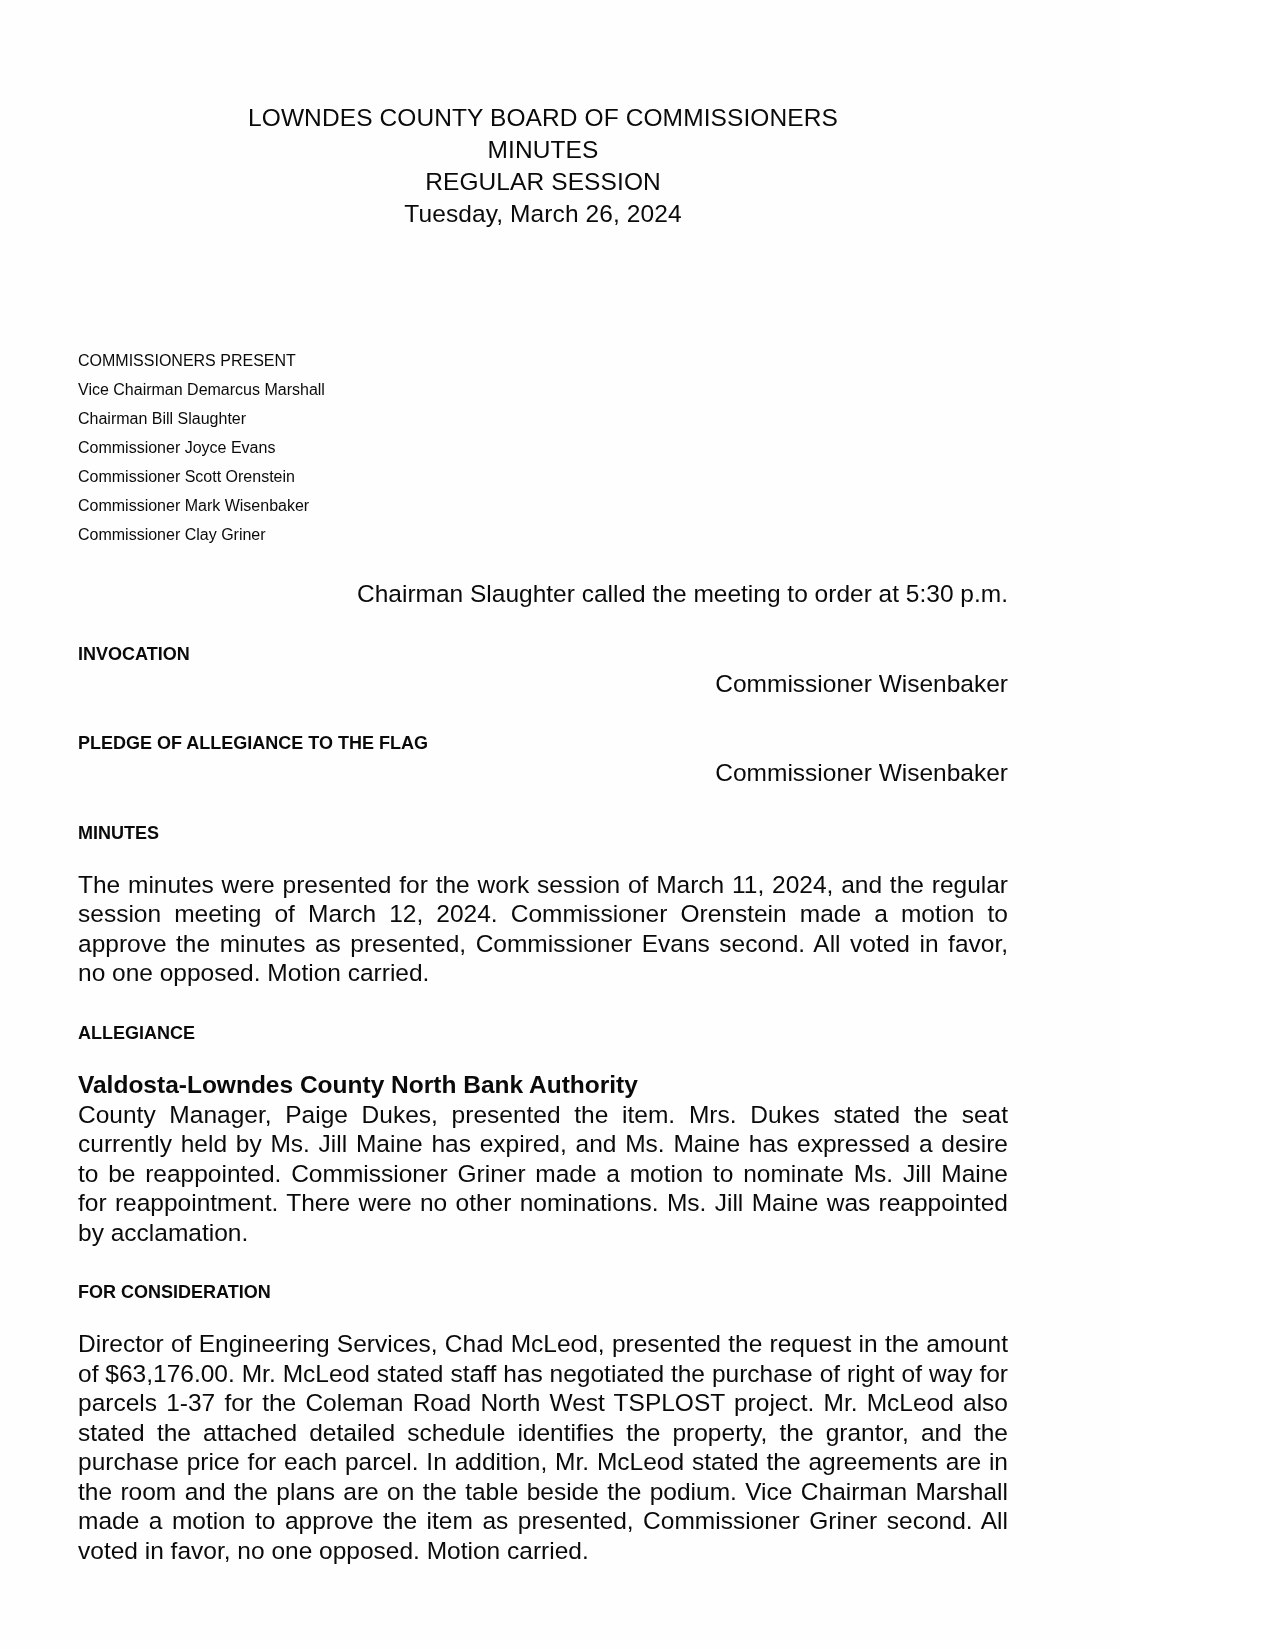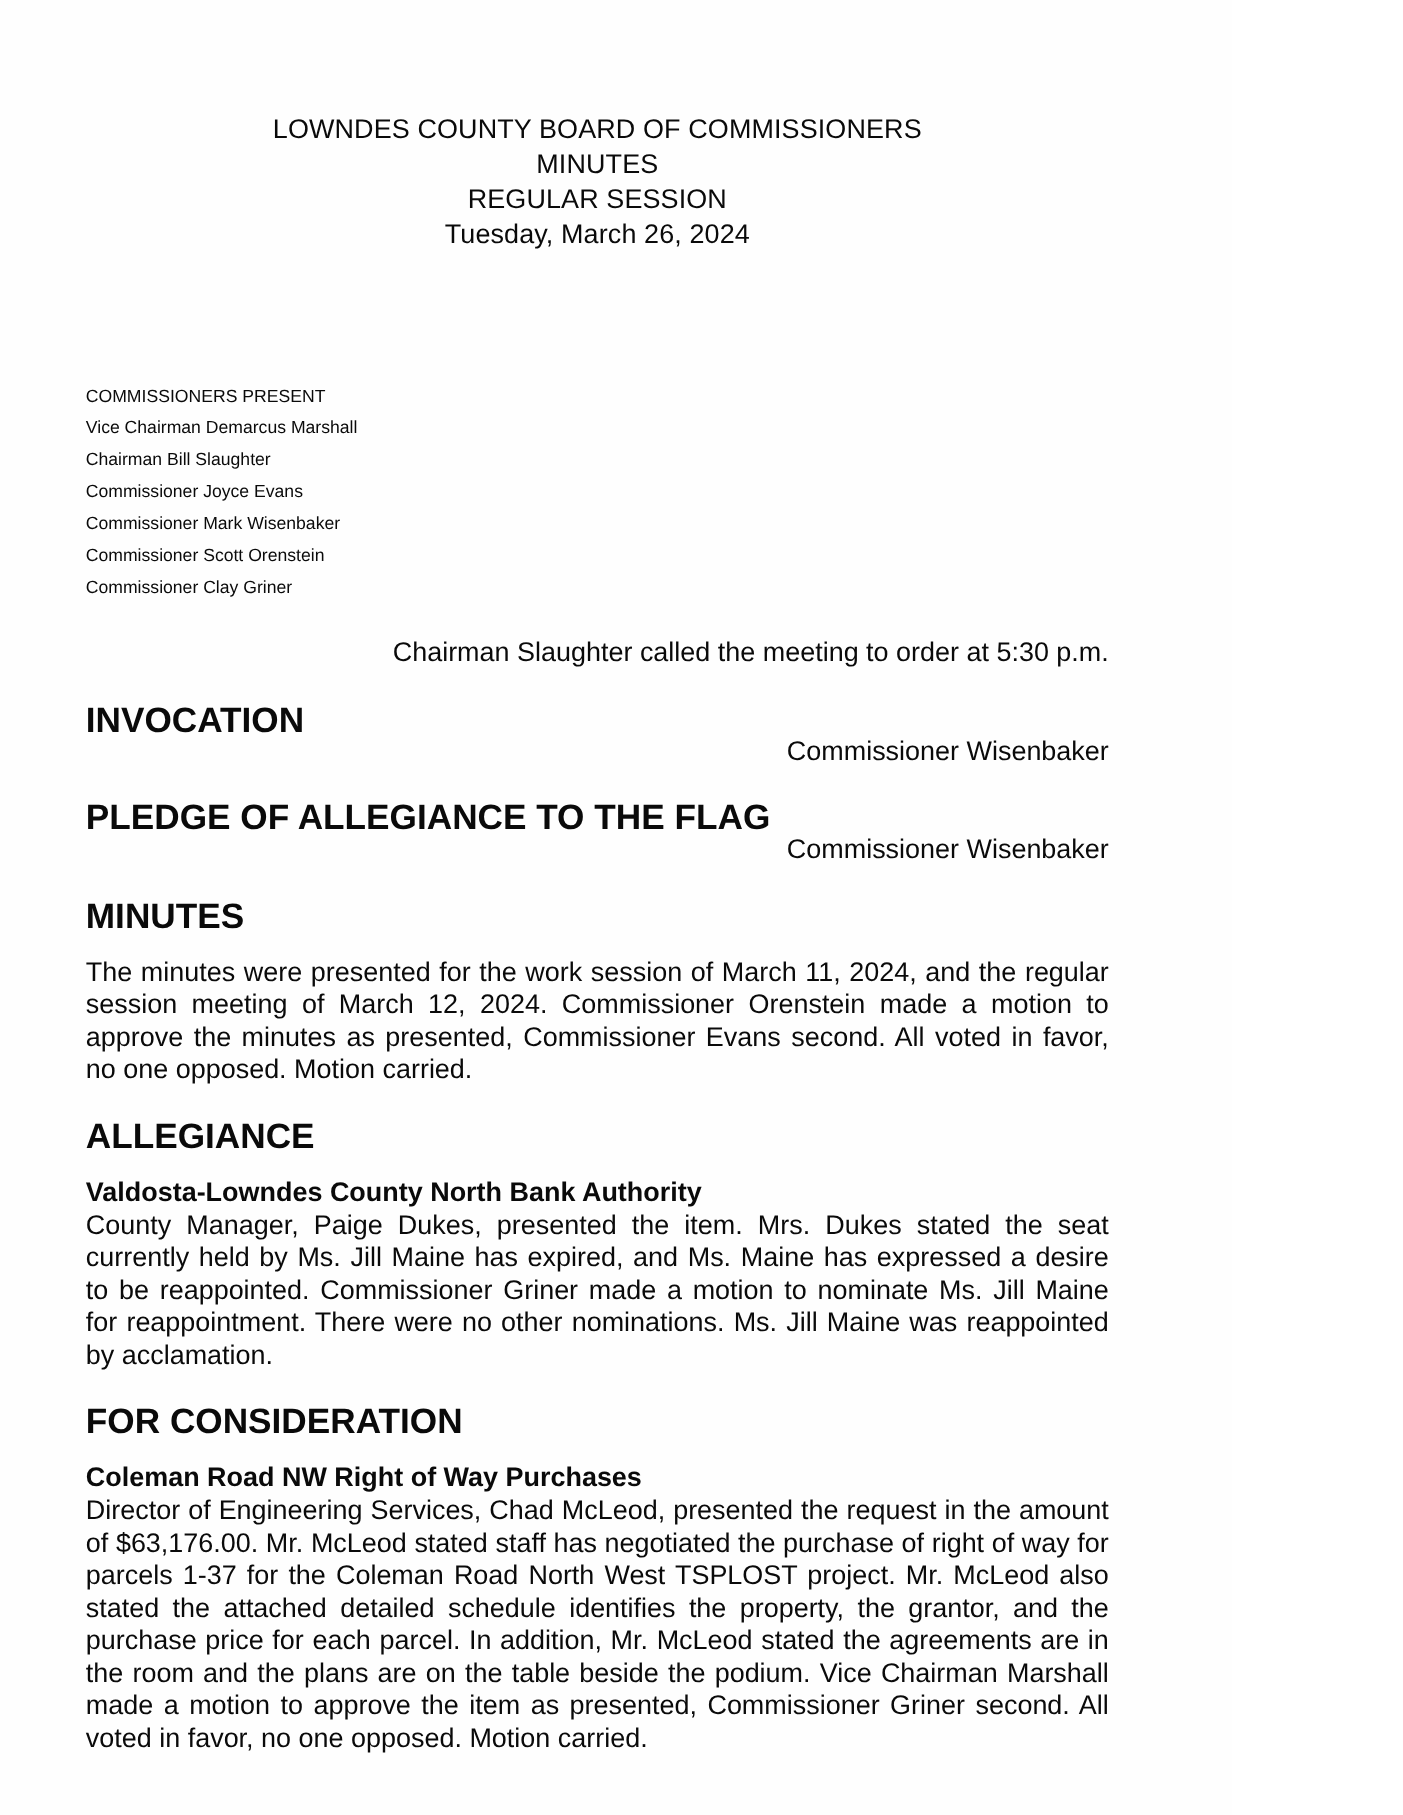--- a/index.html
+++ b/index.html
@@ -55,21 +55,21 @@
     font-size: 24.5px;
     line-height: 29.5px;
     text-align: justify;
     text-justify: inter-word;
     margin: 0;
     hyphens: none;
   }
   .para.noj { text-align: right; }
 
   .section-head {
-    font-size: 32px;
+    font-size: 18px;
     line-height: 30px;
     font-weight: bold;
     margin: 0;
     white-space: pre;
   }
 
   .item-head {
     font-size: 24.5px;
     line-height: 30px;
     font-weight: bold;
@@ -91,22 +91,22 @@
     <div class="hline">Tuesday, March 26, 2024</div>
   </div>
 
   <div class="spacer-lg"></div>
 
   <div class="roster">
     <div class="line">COMMISSIONERS PRESENT</div>
     <div class="line">Vice Chairman Demarcus Marshall</div>
     <div class="line">Chairman Bill Slaughter</div>
     <div class="line">Commissioner Joyce Evans</div>
+    <div class="line">Commissioner Scott Orenstein</div>
     <div class="line">Commissioner Mark Wisenbaker</div>
-    <div class="line">Commissioner Scott Orenstein</div>
     <div class="line">Commissioner Clay Griner</div>
   </div>
 
   <div class="spacer-md"></div>
 
   <p class="para noj">Chairman Slaughter called the meeting to order at 5:30 p.m.</p>
 
   <div class="spacer-md"></div>
 
   <div class="blk">
@@ -136,17 +136,16 @@
     <div class="spacer-sm"></div>
     <div class="item-head">Valdosta-Lowndes County North Bank Authority</div>
     <p class="para">County Manager, Paige Dukes, presented the item. Mrs. Dukes stated the seat currently held by Ms. Jill Maine has expired, and Ms. Maine has expressed a desire to be reappointed. Commissioner Griner made a motion to nominate Ms. Jill Maine for reappointment. There were no other nominations. Ms. Jill Maine was reappointed by acclamation.</p>
   </div>
 
   <div class="spacer-md"></div>
 
   <div class="blk">
     <div class="section-head">FOR CONSIDERATION</div>
     <div class="spacer-sm"></div>
-    <div class="item-head">Coleman Road NW Right of Way Purchases</div>
     <p class="para">Director of Engineering Services, Chad McLeod, presented the request in the amount of $63,176.00. Mr. McLeod stated staff has negotiated the purchase of right of way for parcels 1-37 for the Coleman Road North West TSPLOST project. Mr. McLeod also stated the attached detailed schedule identifies the property, the grantor, and the purchase price for each parcel. In addition, Mr. McLeod stated the agreements are in the room and the plans are on the table beside the podium. Vice Chairman Marshall made a motion to approve the item as presented, Commissioner Griner second. All voted in favor, no one opposed. Motion carried.</p>
   </div>
 
 </div>
 
 </body></html>

